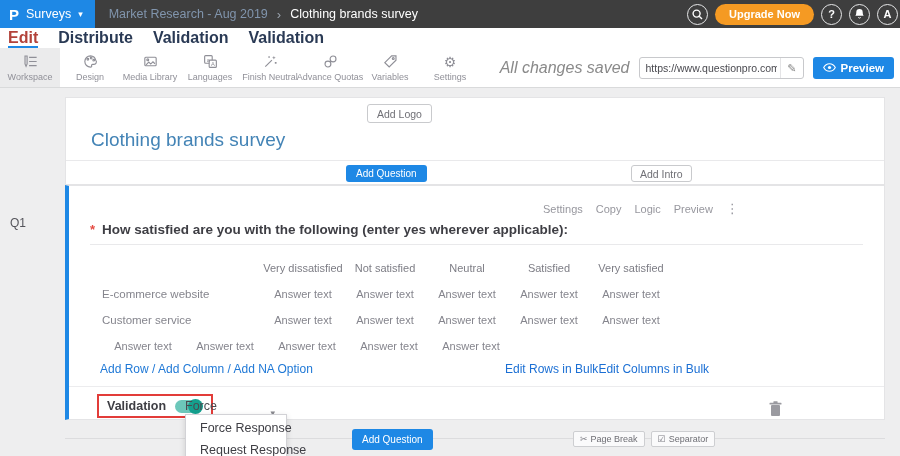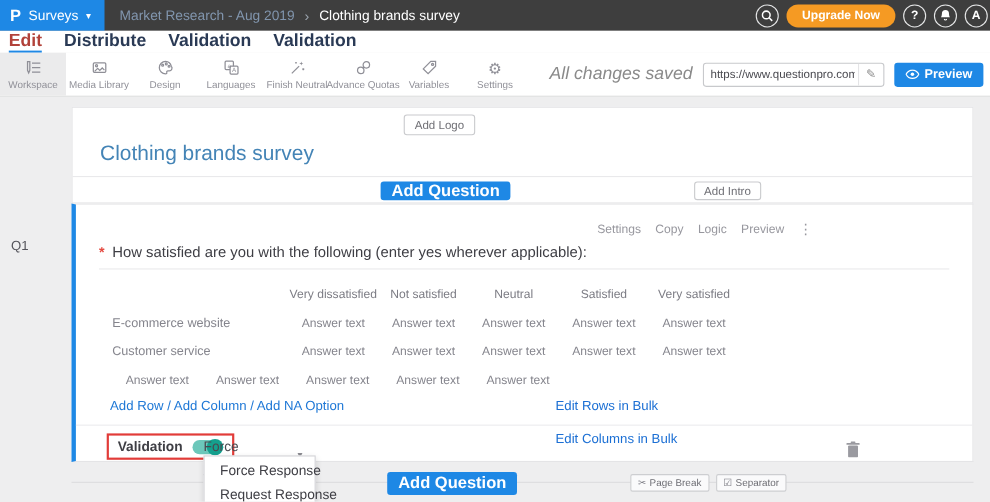--- a/index.html
+++ b/index.html
@@ -51,41 +51,41 @@
   
   #main{position:absolute;left:0;top:88px;width:900px;height:368px;background:#eeeeef;}
   .q1-label{position:absolute;left:10px;top:128px;font-size:12px;color:#53535a;}
 
   .card{position:absolute;left:65px;width:820px;background:#fff;border:1px solid #e4e4e6;}
   
   #survey-card{top:9px;height:88px;}
   .add-logo{position:absolute;left:289px;top:6px;height:19px;border:1px solid #c9cacd;border-radius:3px;background:#fff;color:#707076;font-size:10.5px;display:flex;align-items:center;padding:0 9px;cursor:pointer;margin-left:12px;}
   .survey-title{position:absolute;left:25px;top:31px;font-size:19px;color:var(--title);cursor:text;}
   .s-divider{position:absolute;left:0;right:0;top:62px;border-top:1px solid #e9e9eb;}
-  .btn-blue{background:var(--brand);border:none;border-radius:3px;color:#fff;font-size:15px;font-weight:bold;display:flex;align-items:center;padding:0 10px;cursor:pointer;}
+  .btn-blue{background:var(--brand);border:none;border-radius:3px;color:#fff;font-size:10px;font-weight:normal;display:flex;align-items:center;padding:0 10px;cursor:pointer;}
   .aq-top{position:absolute;left:280px;top:67px;height:17px;}
   .add-intro{position:absolute;left:565px;top:67px;height:17px;border:1px solid #c9cacd;border-radius:3px;background:#fff;color:#707076;font-size:10.5px;display:flex;align-items:center;padding:0 8px;cursor:pointer;}
 
   
   #question-card{top:97px;height:235px;border-left:4px solid var(--brand);}
   .q-actions{position:absolute;left:474px;top:15px;display:flex;align-items:center;gap:13px;}
   .q-actions .act{font-size:11px;color:#97979e;cursor:pointer;}
   .q-dots{font-size:13px;color:#97979e;cursor:pointer;}
   .q-text-row{position:absolute;left:21px;top:36px;display:flex;gap:7px;align-items:baseline;}
   .req{color:#e54b42;font-size:13px;font-weight:bold;}
-  .q-text{font-size:13.5px;font-weight:normal;color:var(--txt);cursor:text;}
+  .q-text{font-size:13.5px;font-weight:bold;color:var(--txt);cursor:text;}
   .q-divider{position:absolute;left:21px;right:21px;top:58px;border-top:1px solid #e9e9eb;}
   .matrix{position:absolute;left:2px;top:69px;right:0;}
   .m-row{display:flex;align-items:center;height:26px;padding-left:31px;}
   .m-label{width:160px;font-size:11.5px;color:var(--cellgray);cursor:text;}
   .m-cell{width:82px;text-align:center;font-size:11px;color:var(--cellgray);cursor:text;}
   .m-head .m-cell{color:#7d7d85;}
   .bulk-links{position:absolute;left:31px;top:176px;font-size:12px;color:var(--link);}
   .bulk-links span{cursor:pointer;}
-  .bulk-right{position:absolute;left:436px;top:176px;display:flex;gap:16px;font-size:12px;color:#1b6fd4;flex-direction:column;}
+  .bulk-right{position:absolute;left:436px;top:176px;display:flex;font-size:12px;color:#1b6fd4;}
   .bulk-right span{cursor:pointer;}
   .v-divider{position:absolute;left:0;right:0;top:200px;border-top:1px solid #ececee;}
   .vred{position:absolute;left:28px;top:208px;display:flex;align-items:center;gap:9px;padding:3px 9px 3px 8px;border:2px solid var(--highlight);}
   .v-label{font-size:12.5px;font-weight:bold;color:var(--txt);}
   .toggle{width:27px;height:13px;border-radius:7px;background:#6cc7ba;position:relative;cursor:pointer;}
   .toggle .knob{position:absolute;right:-1px;top:-1px;width:15px;height:15px;border-radius:50%;background:var(--toggle);}
   .force-select{position:absolute;left:116px;top:213px;width:90px;display:flex;align-items:center;justify-content:space-between;border-bottom:1px solid #9a9aa0;padding-bottom:4px;cursor:pointer;}
   .fs-val{font-size:12.5px;color:#4a4a50;}
   .fs-caret{font-size:9px;color:#8a8a90;}
   .trash{position:absolute;left:700px;top:215px;cursor:pointer;}
@@ -158,37 +158,37 @@
         <svg width="17" height="17" viewBox="0 0 18 18" fill="none" stroke="#8f8f97" stroke-width="1.2">
             <path d="M7.5 4.7h8M7.5 9h8M7.5 13.3h8"></path>
             <path d="M3.2 3.2h2.2v8.3L4.3 14l-1.1-2.5z"></path>
           </svg>
       </span>
       <span class="lbl">Workspace</span>
     </div>
     <div class="tb-item">
       <span class="ic">
         <svg width="17" height="17" viewBox="0 0 18 18" fill="none" stroke="#8f8f97" stroke-width="1.2">
-            <rect x="3" y="4.5" width="12" height="9" rx="1"></rect>
-            <circle cx="6.1" cy="7.2" r="1"></circle>
-            <path d="M4.3 12.6l2.9-2.9 2 2 2.4-2.4 2.1 2.1"></path>
-          </svg>
-      </span>
-      <span class="lbl">Media Library</span>
-    </div>
-    <div class="tb-item">
-      <span class="ic">
-        <svg width="17" height="17" viewBox="0 0 18 18" fill="none" stroke="#8f8f97" stroke-width="1.2">
             <path d="M9 3a6 6 0 1 0 0 12c1.1 0 1.5-.7 1.2-1.4-.3-.8.2-1.6 1.1-1.6h1.2a2.6 2.6 0 0 0 2-4.4A6 6 0 0 0 9 3z"></path>
             <circle cx="6.2" cy="6.6" r=".9"></circle>
             <circle cx="9.7" cy="5.4" r=".9"></circle>
             <circle cx="12.4" cy="7.6" r=".9"></circle>
           </svg>
       </span>
       <span class="lbl">Design</span>
+    </div>
+    <div class="tb-item">
+      <span class="ic">
+        <svg width="17" height="17" viewBox="0 0 18 18" fill="none" stroke="#8f8f97" stroke-width="1.2">
+            <rect x="3" y="4.5" width="12" height="9" rx="1"></rect>
+            <circle cx="6.1" cy="7.2" r="1"></circle>
+            <path d="M4.3 12.6l2.9-2.9 2 2 2.4-2.4 2.1 2.1"></path>
+          </svg>
+      </span>
+      <span class="lbl">Media Library</span>
     </div>
     <div class="tb-item">
       <span class="ic">
         <svg width="17" height="17" viewBox="0 0 18 18">
             <rect x="2.8" y="2.8" width="8" height="8" rx="1" fill="none" stroke="#8f8f97" stroke-width="1.2"></rect>
             <rect x="7.6" y="7.6" width="7.6" height="7.6" rx="1" fill="#fff" stroke="#8f8f97" stroke-width="1.2"></rect>
             <text x="11.4" y="13.4" font-size="6" fill="#8f8f97" text-anchor="middle" font-family="Liberation Sans, sans-serif">A</text>
             <text x="6.8" y="9" font-size="6" fill="#8f8f97" text-anchor="middle" font-family="Liberation Sans, sans-serif">a</text>
           </svg>
       </span>

